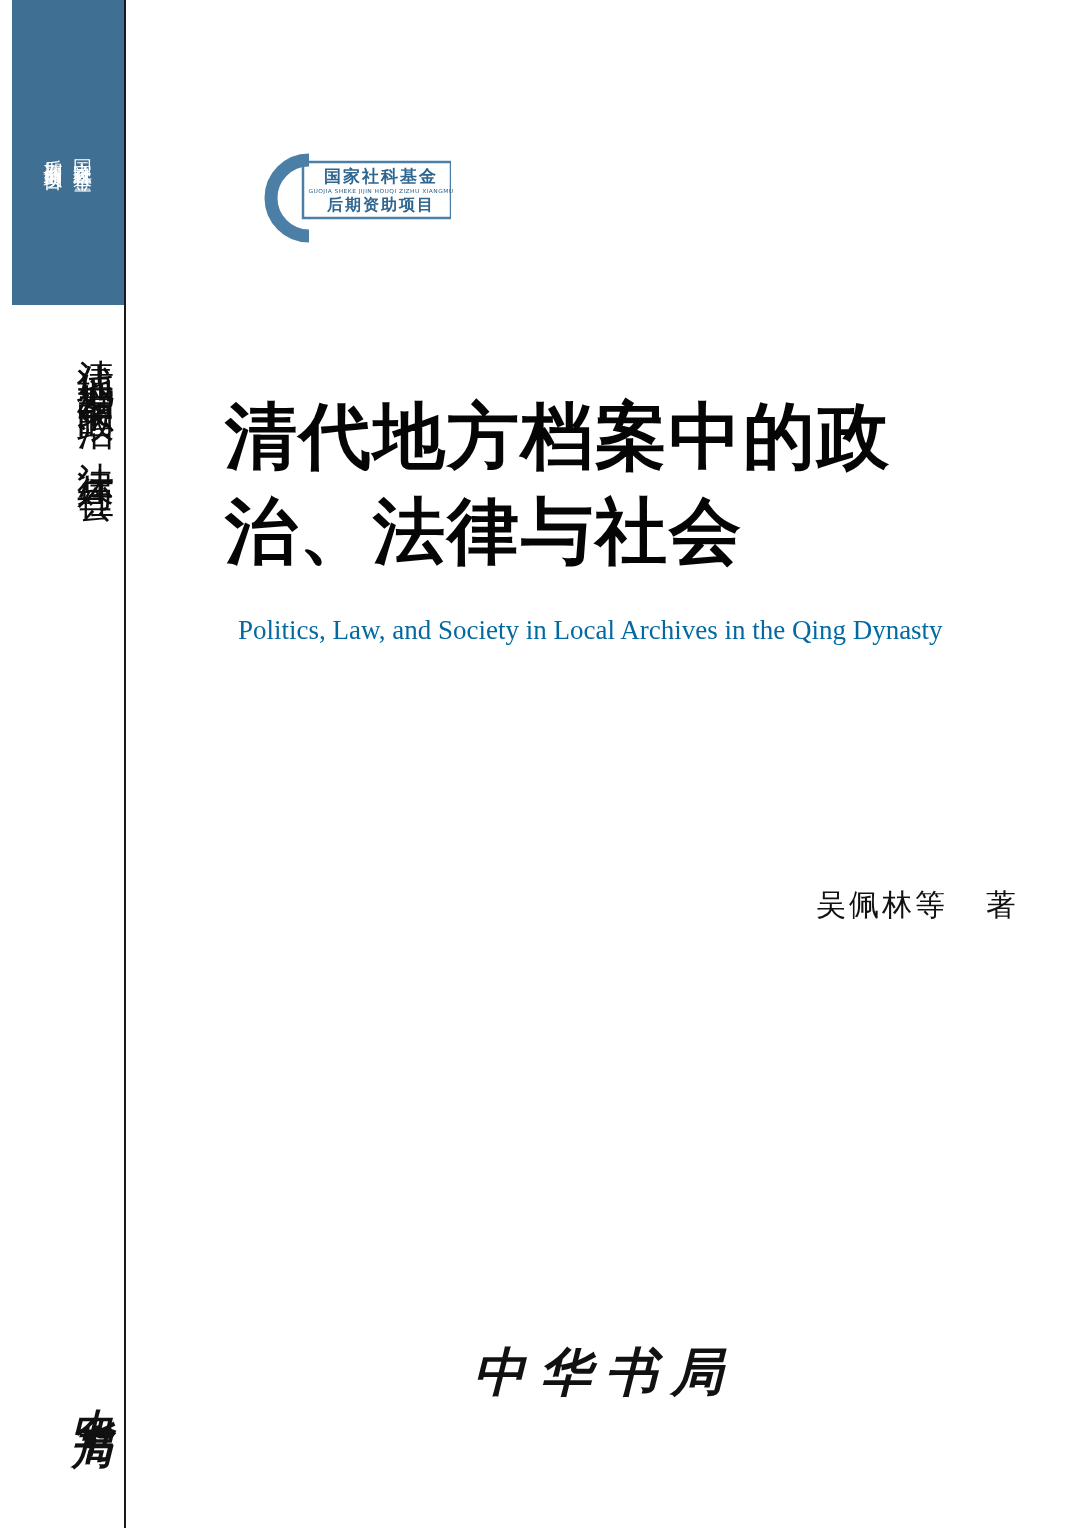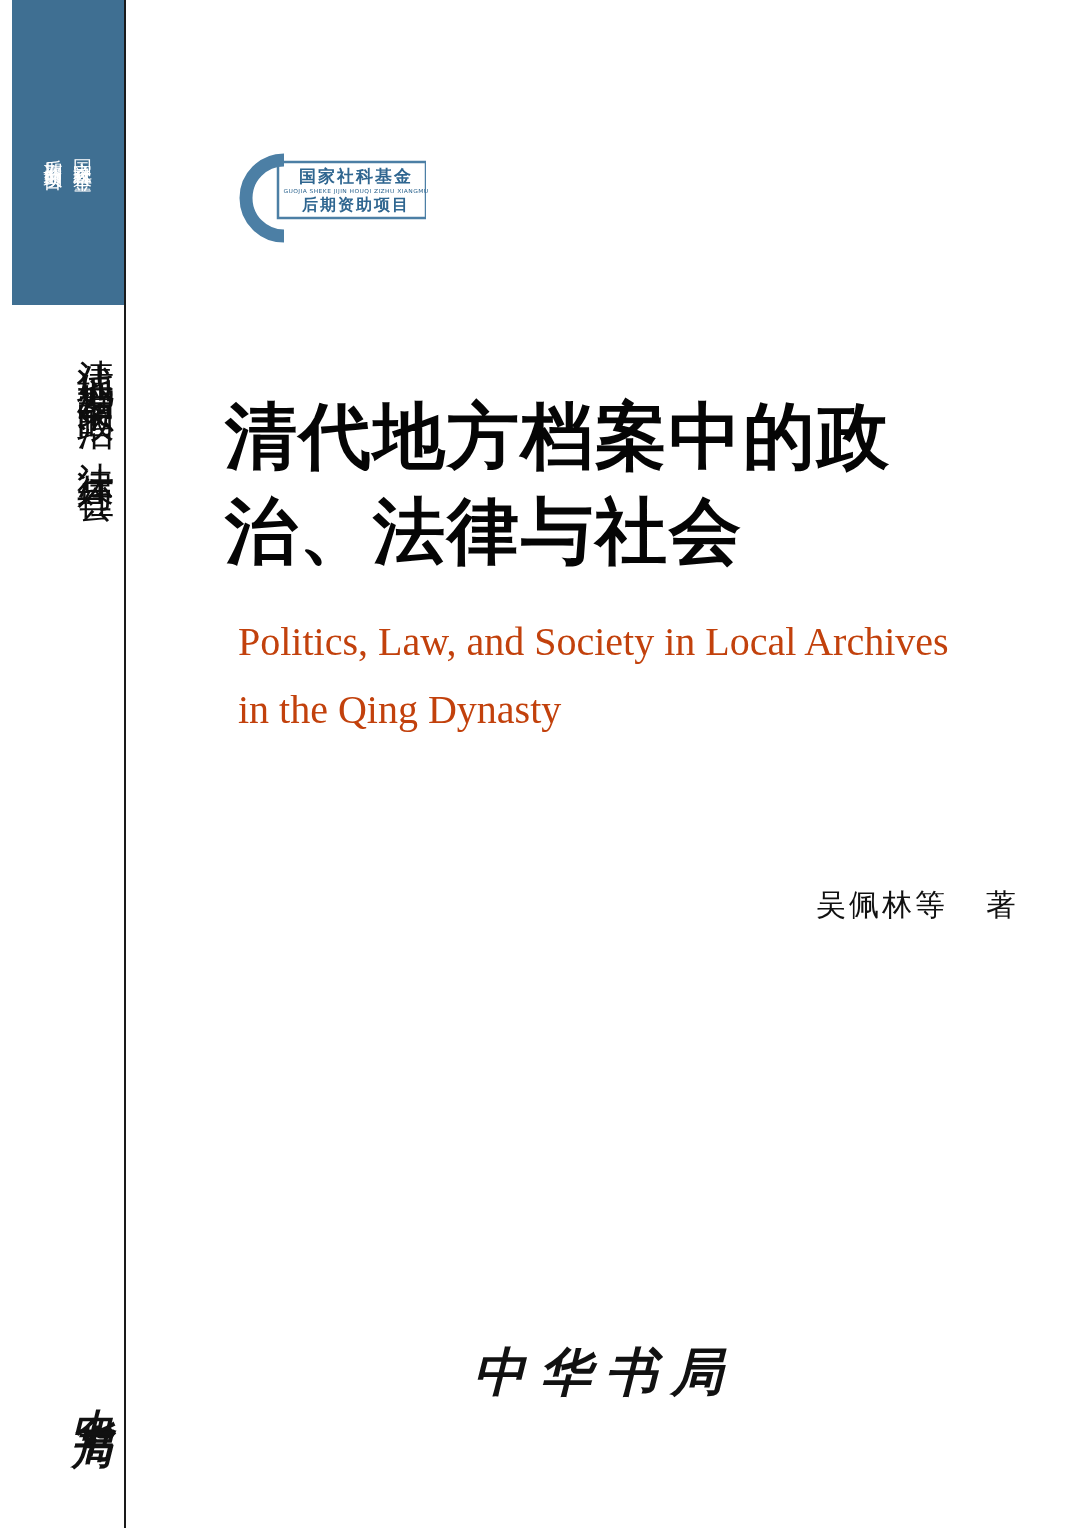--- a/index.html
+++ b/index.html
@@ -76,21 +76,21 @@
     letter-spacing: 8px;
     color: #111111;
     font-family: "DejaVu Serif", "Liberation Serif", serif;
     font-style: italic;
     font-weight: 600;
   }
 
   
   .fund-logo {
     position: absolute;
-    left: 226px;
+    left: 251px;
     top: 148px;
     width: 200px;
     height: 100px;
   }
   .fund-logo svg { display: block; }
   .fund-logo-text {
     position: absolute;
     left: 56px;
     top: 18px;
     width: 148px;
@@ -129,23 +129,23 @@
     font-weight: 700;
     color: #050505;
     font-family: "DejaVu Serif", "Liberation Serif", serif;
   }
 
   .subtitle-en {
     position: absolute;
     left: 238px;
     top: 608px;
     width: 740px;
-    font-size: 40px;
+    font-size: 27px;
     line-height: 1.7;
-    color: #c2410c;
+    color: #0369a1;
     font-family: "Liberation Serif", "DejaVu Serif", serif;
   }
 
   .author-line {
     position: absolute;
     right: 62px;
     top: 885px;
     font-size: 30px;
     letter-spacing: 3px;
     color: #111111;

